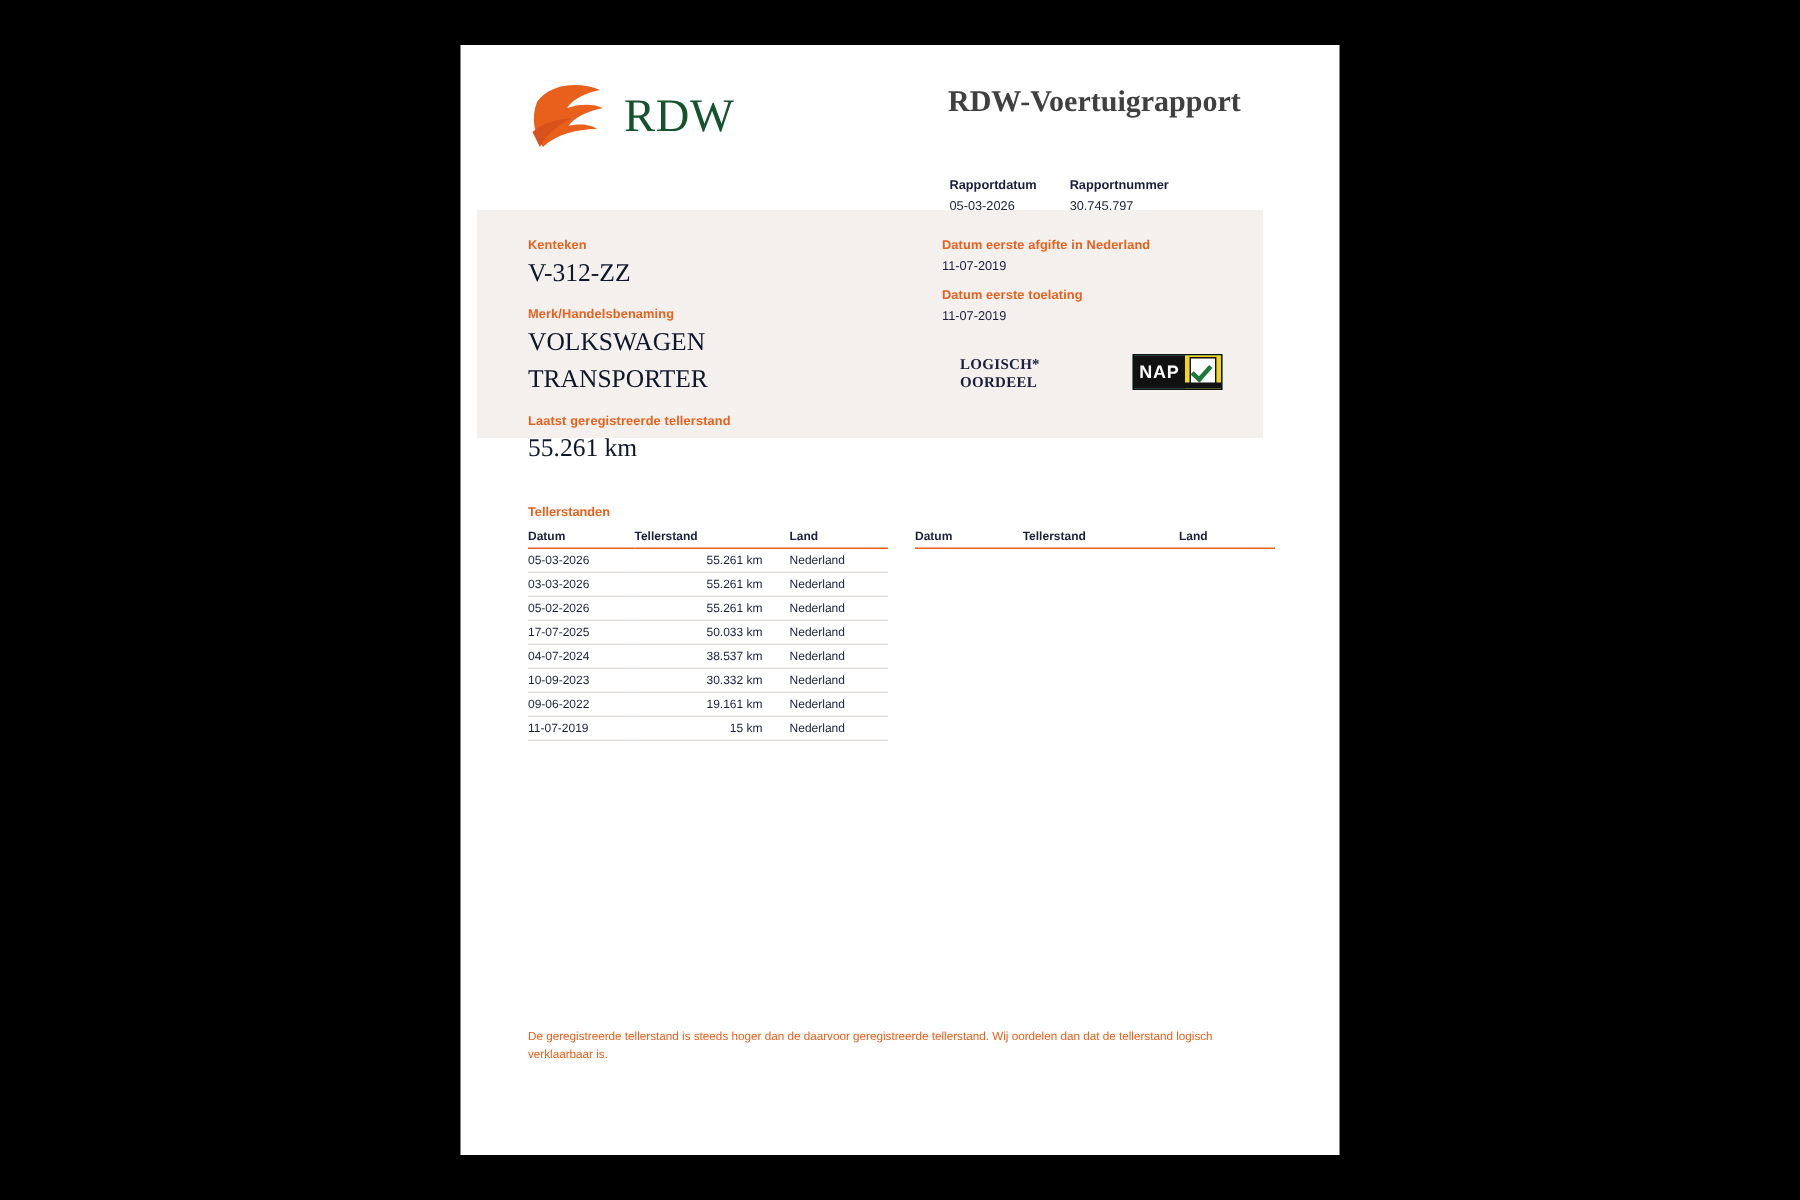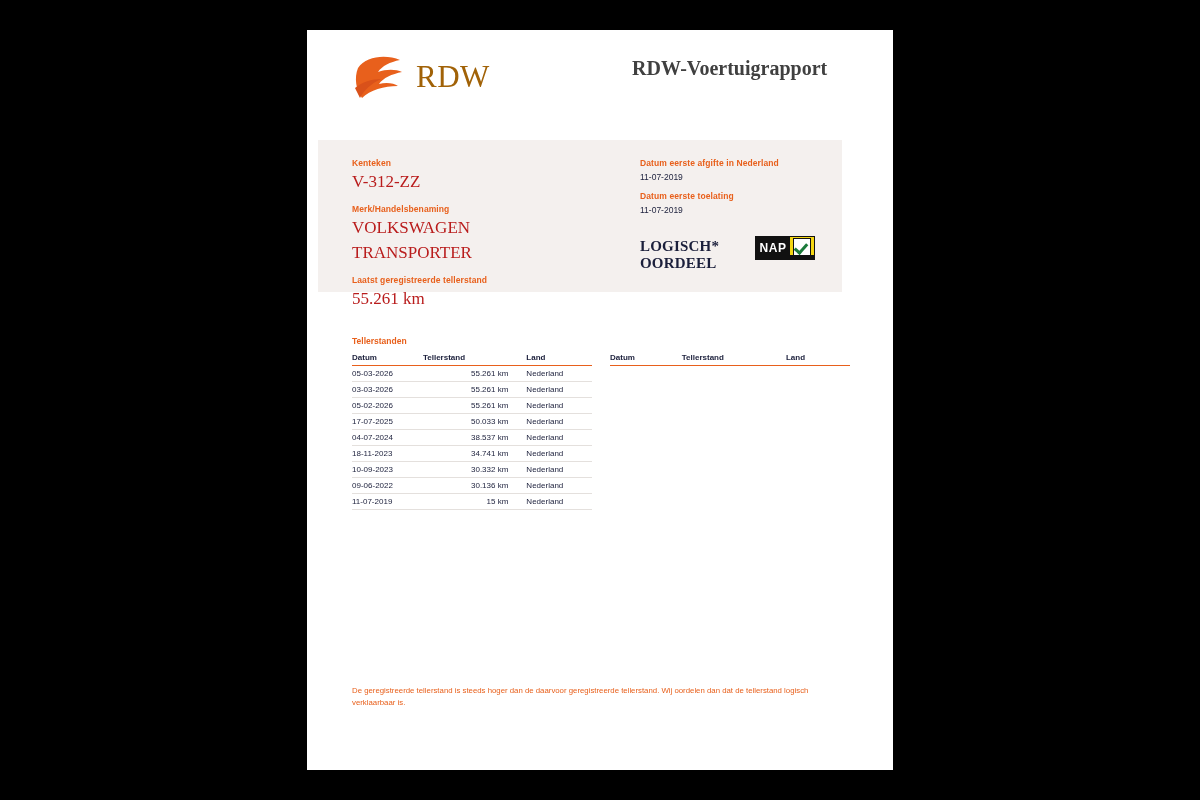--- a/index.html
+++ b/index.html
@@ -37,21 +37,21 @@
 
   .logo-mark {
     width: 58px;
     height: 48px;
     position: relative;
   }
 
   .logo-text {
     font-family: "Liberation Serif", serif;
     font-size: 31px;
-    color: #a16207;
+    color: #14532d;
     letter-spacing: 0.5px;
     margin-left: 6px;
     line-height: 1;
   }
 
   .report-title {
     position: absolute;
     left: 325px;
     top: 27px;
     font-family: "Liberation Serif", serif;
@@ -84,49 +84,49 @@
     position: absolute;
     left: 11px;
     top: 110px;
     width: 524px;
     height: 152px;
     background: #f4f0ee;
     padding: 0;
   }
 
   .band-left { position: absolute; left: 34px; top: 18px; }
-  .band-right { position: absolute; left: 322px; top: 18px; }
+  .band-right { position: absolute; left: 310px; top: 18px; }
 
   .field-label {
     font-size: 8.5px;
     color: #e8601c;
     font-weight: bold;
     letter-spacing: 0.1px;
   }
   .field-value-big {
     font-family: "Liberation Serif", serif;
     font-size: 17px;
-    color: #b91c1c;
+    color: #0f172a;
     line-height: 1.25;
     margin-top: 3px;
   }
   .field-value-sm {
     font-size: 8.5px;
     color: #1b1f3b;
     margin-top: 4px;
   }
   .gap { height: 12px; }
   .gap-sm { height: 9px; }
 
   .verdict {
     position: absolute;
     left: 322px;
     top: 98px;
     font-family: "Liberation Serif", serif;
-    font-size: 15px;
+    font-size: 10px;
     font-weight: bold;
     color: #1b1f3b;
     line-height: 1.15;
     letter-spacing: 0.2px;
   }
 
   
   .nap {
     position: absolute;
     left: 437px;
@@ -257,20 +257,30 @@
         <svg width="58" height="48" viewBox="0 0 58 48" xmlns="http://www.w3.org/2000/svg">
           <path d="M6 16 C14 4, 34 2, 48 8 C38 10, 30 14, 26 20 C34 17, 44 17, 50 20 C40 22, 31 26, 27 32 C34 30, 42 31, 46 34 C32 34, 18 38, 10 46 C4 38, 2 26, 6 16 Z" fill="#e8601c"></path>
           <path d="M3 36 C10 30, 20 27, 29 27 C20 31, 12 38, 8 46 Z" fill="#d9511a"></path>
         </svg>
       </div>
       <div class="logo-text">RDW</div>
     </div>
 
     <div class="report-title">RDW-Voertuigrapport</div>
 
+    <div class="meta">
+      <div class="meta-block">
+        <div class="meta-label">Rapportdatum</div>
+        <div class="meta-value">05-03-2026</div>
+      </div>
+      <div class="meta-block">
+        <div class="meta-label">Rapportnummer</div>
+        <div class="meta-value">30.745.797</div>
+      </div>
+    </div>
   </div>
 
   <div class="band">
 
     <div class="band-left">
       <div class="field-label">Kenteken</div>
       <div class="field-value-big">V-312-ZZ</div>
       <div class="gap"></div>
       <div class="field-label">Merk/Handelsbenaming</div>
       <div class="field-value-big">VOLKSWAGEN</div>
@@ -334,32 +344,27 @@
             <td class="col-date">17-07-2025</td>
             <td class="col-stand">50.033 km</td>
             <td class="col-land">Nederland</td>
           </tr>
           <tr>
             <td class="col-date">04-07-2024</td>
             <td class="col-stand">38.537 km</td>
             <td class="col-land">Nederland</td>
           </tr>
           <tr>
-            <td class="col-date">18-11-2023</td>
-            <td class="col-stand">34.741 km</td>
-            <td class="col-land">Nederland</td>
-          </tr>
-          <tr>
             <td class="col-date">10-09-2023</td>
             <td class="col-stand">30.332 km</td>
             <td class="col-land">Nederland</td>
           </tr>
           <tr>
             <td class="col-date">09-06-2022</td>
-            <td class="col-stand">30.136 km</td>
+            <td class="col-stand">19.161 km</td>
             <td class="col-land">Nederland</td>
           </tr>
           <tr>
             <td class="col-date">11-07-2019</td>
             <td class="col-stand">15 km</td>
             <td class="col-land">Nederland</td>
           </tr>
         </tbody>
       </table>
 

